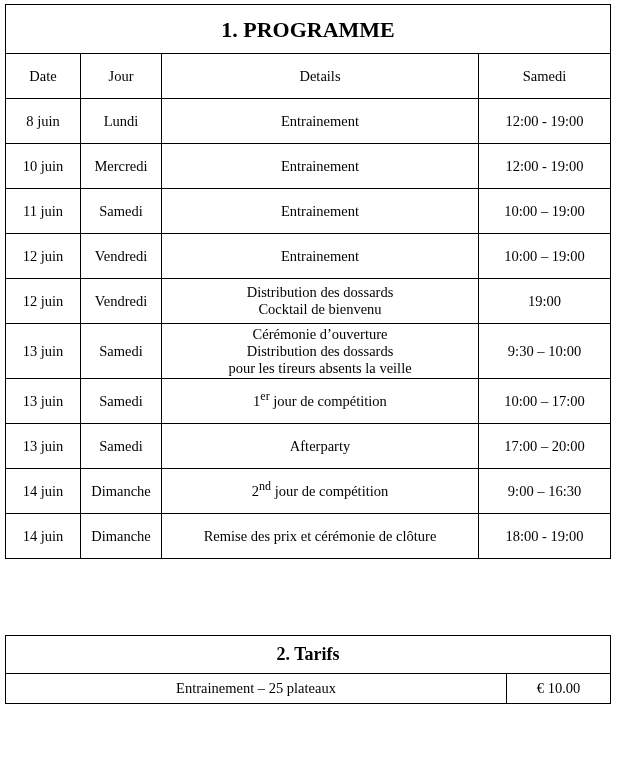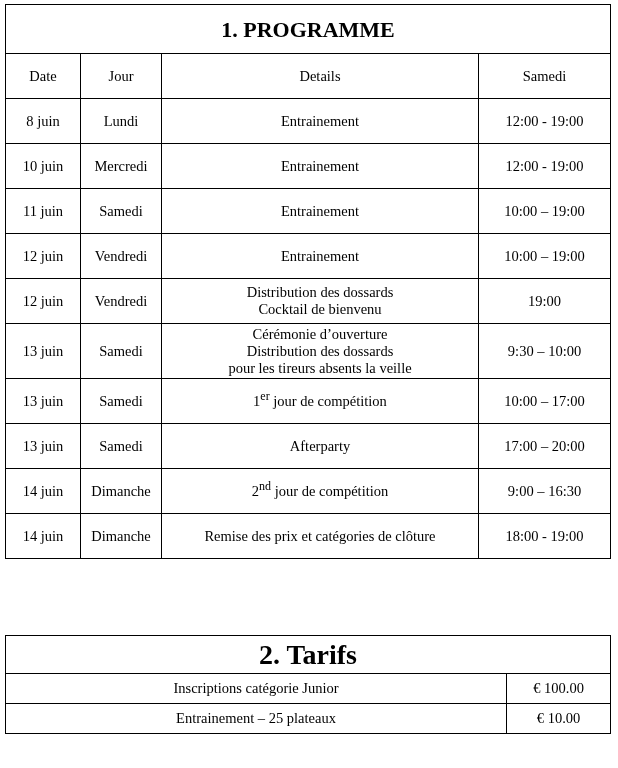--- a/index.html
+++ b/index.html
@@ -4,21 +4,21 @@
   <style>
     html, body { margin: 0; padding: 0; background: #ffffff; }
     body { width: 618px; height: 768px; position: relative; overflow: hidden;
            font-family: "Liberation Serif", "DejaVu Serif", serif; color: #000; }
     table { border-collapse: collapse; position: absolute; table-layout: fixed; }
     td, th { border: 1.5px solid #000; text-align: center; vertical-align: middle;
              font-size: 14.5px; font-weight: normal; padding: 0; line-height: 17px; }
     #programme { left: 5px; top: 4px; width: 605px; }
     #tarifs { left: 5px; top: 635px; width: 605px; }
     .title { font-weight: bold; font-size: 22px; height: 48px; }
-    .tarifs-title { font-weight: bold; font-size: 28px; height: 37px; }
+    .tarifs-title { font-weight: bold; font-size: 18px; height: 37px; }
     .hdr td { height: 44px; }
     .row td { height: 44px; }
     .row.tall td { height: 54px; }
     .trow td { height: 29px; }
     .details span.line { display: block; }
     sup { font-size: 12px; line-height: 0; vertical-align: 6px; }
   </style>
 </head>
 <body>
 
@@ -109,40 +109,36 @@
       <tr class="row">
         <td>14 juin</td>
         <td>Dimanche</td>
         <td class="details"><span>2</span><sup>nd</sup><span style="white-space: pre;"> jour de compétition</span></td>
         <td>9:00 – 16:30</td>
       </tr>
       <tr class="row">
         <td>14 juin</td>
         <td>Dimanche</td>
         <td class="details">
-          <span class="line">Remise des prix et catégories de clôture</span>
+          <span class="line">Remise des prix et cérémonie de clôture</span>
         </td>
         <td>18:00 - 19:00</td>
       </tr>
     </tbody>
 </table>
 
 <table id="tarifs">
   <colgroup>
     <col style="width:501px">
       <col style="width:104px">
   </colgroup>
   <tbody>
       <tr>
     <td colspan="2" class="tarifs-title">2. Tarifs</td>
   </tr>
   </tbody>
     <tbody id="tarifs-body">
       <tr class="trow">
-        <td>Inscriptions catégorie Junior</td>
-        <td>€ 100.00</td>
-      </tr>
-      <tr class="trow">
         <td>Entrainement – 25 plateaux</td>
         <td>€ 10.00</td>
       </tr>
     </tbody>
 </table>
 
 </body></html>

